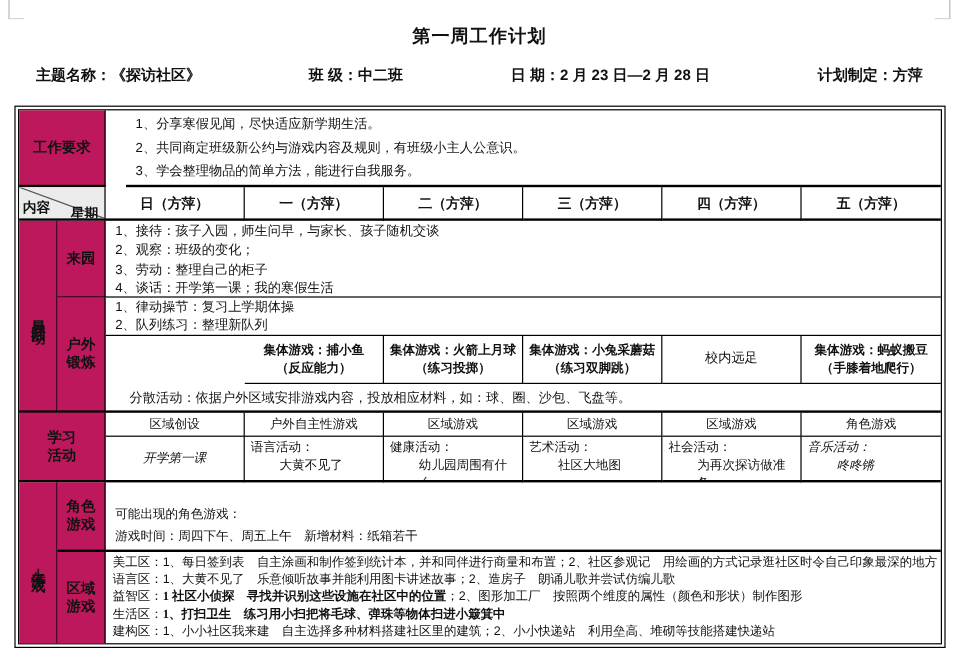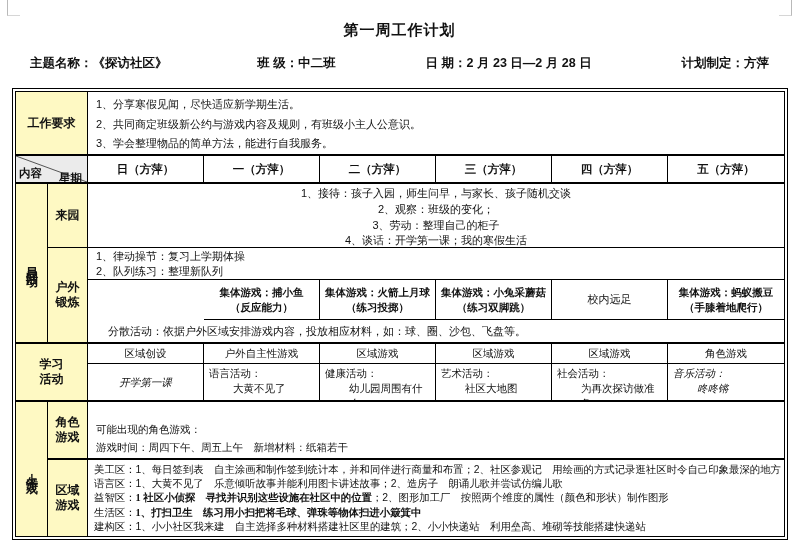--- a/index.html
+++ b/index.html
@@ -17,29 +17,29 @@
     position:absolute;left:12px;top:88px;width:768px;
     border:4px double #000;background:#fff;
     display:grid;box-sizing:content-box;
     grid-template-columns:32px 40px repeat(6,1fr);
     grid-template-rows:64px 28px 64px 32px 40px 24px 20px 38px 58px 76px;
   }
   .c{border-right:1px solid #000;border-bottom:1px solid #000;box-sizing:border-box;overflow:hidden;position:relative;}
   .ler{border-right:none;}
   .leb{border-bottom:none;}
   .sep{border-bottom-width:2px;}
-  .label{background:#fef9c3;font-weight:bold;font-size:12px;
+  .label{background:#be185d;font-weight:bold;font-size:12px;
     display:flex;align-items:center;justify-content:center;text-align:center;line-height:15px;}
   .label .wrap2{width:30px;}
   .vert{writing-mode:vertical-rl;text-orientation:upright;letter-spacing:3px;}
   .txtcell{font-size:11px;}
   .lines{padding:3px 8px 0 8px;}
   .lines div{white-space:nowrap;}
   .wr div{line-height:19.5px;}
-  .ar div{line-height:15.8px;text-align:center;}
+  .ar div{line-height:15.8px;}
   .ar{padding-top:2px;}
   .dr div{line-height:15px;}
   .dr{padding-top:1px;}
   .scatter{display:flex;align-items:center;padding:0 20px;font-size:11px;white-space:nowrap;}
   .dayhead{display:flex;align-items:center;justify-content:center;
     font-weight:bold;font-size:11.5px;}
   .game{display:flex;flex-direction:column;align-items:center;justify-content:center;
     font-weight:bold;font-size:10.5px;line-height:15px;text-align:center;}
   .game.plain{font-weight:normal;font-size:11px;}
   .lhead{display:flex;align-items:center;justify-content:center;font-size:10.5px;}
@@ -67,21 +67,21 @@
 <div class="info-row">
   <span><span>主题名称：</span><span>《探访社区》</span></span>
   <span><span>班 级：</span><span>中二班</span></span>
   <span><span>日 期：</span><span>2 月 23 日—2 月 28 日</span></span>
   <span><span>计划制定：</span><span>方萍</span></span>
 </div>
 
 <div class="sheet">
 
   <div class="c label sep" style="grid-column:1/3;grid-row:1;">工作要求</div>
-  <div class="c ler sep txtcell lines wr" style="grid-column:3/9;grid-row:1;">
+  <div class="c ler sep txtcell lines wr" style="grid-column:3/9;grid-row:1;margin-left:17px;">
     <div>1、分享寒假见闻，尽快适应新学期生活。</div>
     <div>2、共同商定班级新公约与游戏内容及规则，有班级小主人公意识。</div>
     <div>3、学会整理物品的简单方法，能进行自我服务。</div>
   </div>
 
   <div class="c diag sep" style="grid-column:1/3;grid-row:2;">
     <svg width="71" height="26" viewBox="0 0 71 26">
       <line x1="0" y1="0" x2="71" y2="26" stroke="#555" stroke-width="1"></line>
     </svg>
     <span class="top">星期</span>

